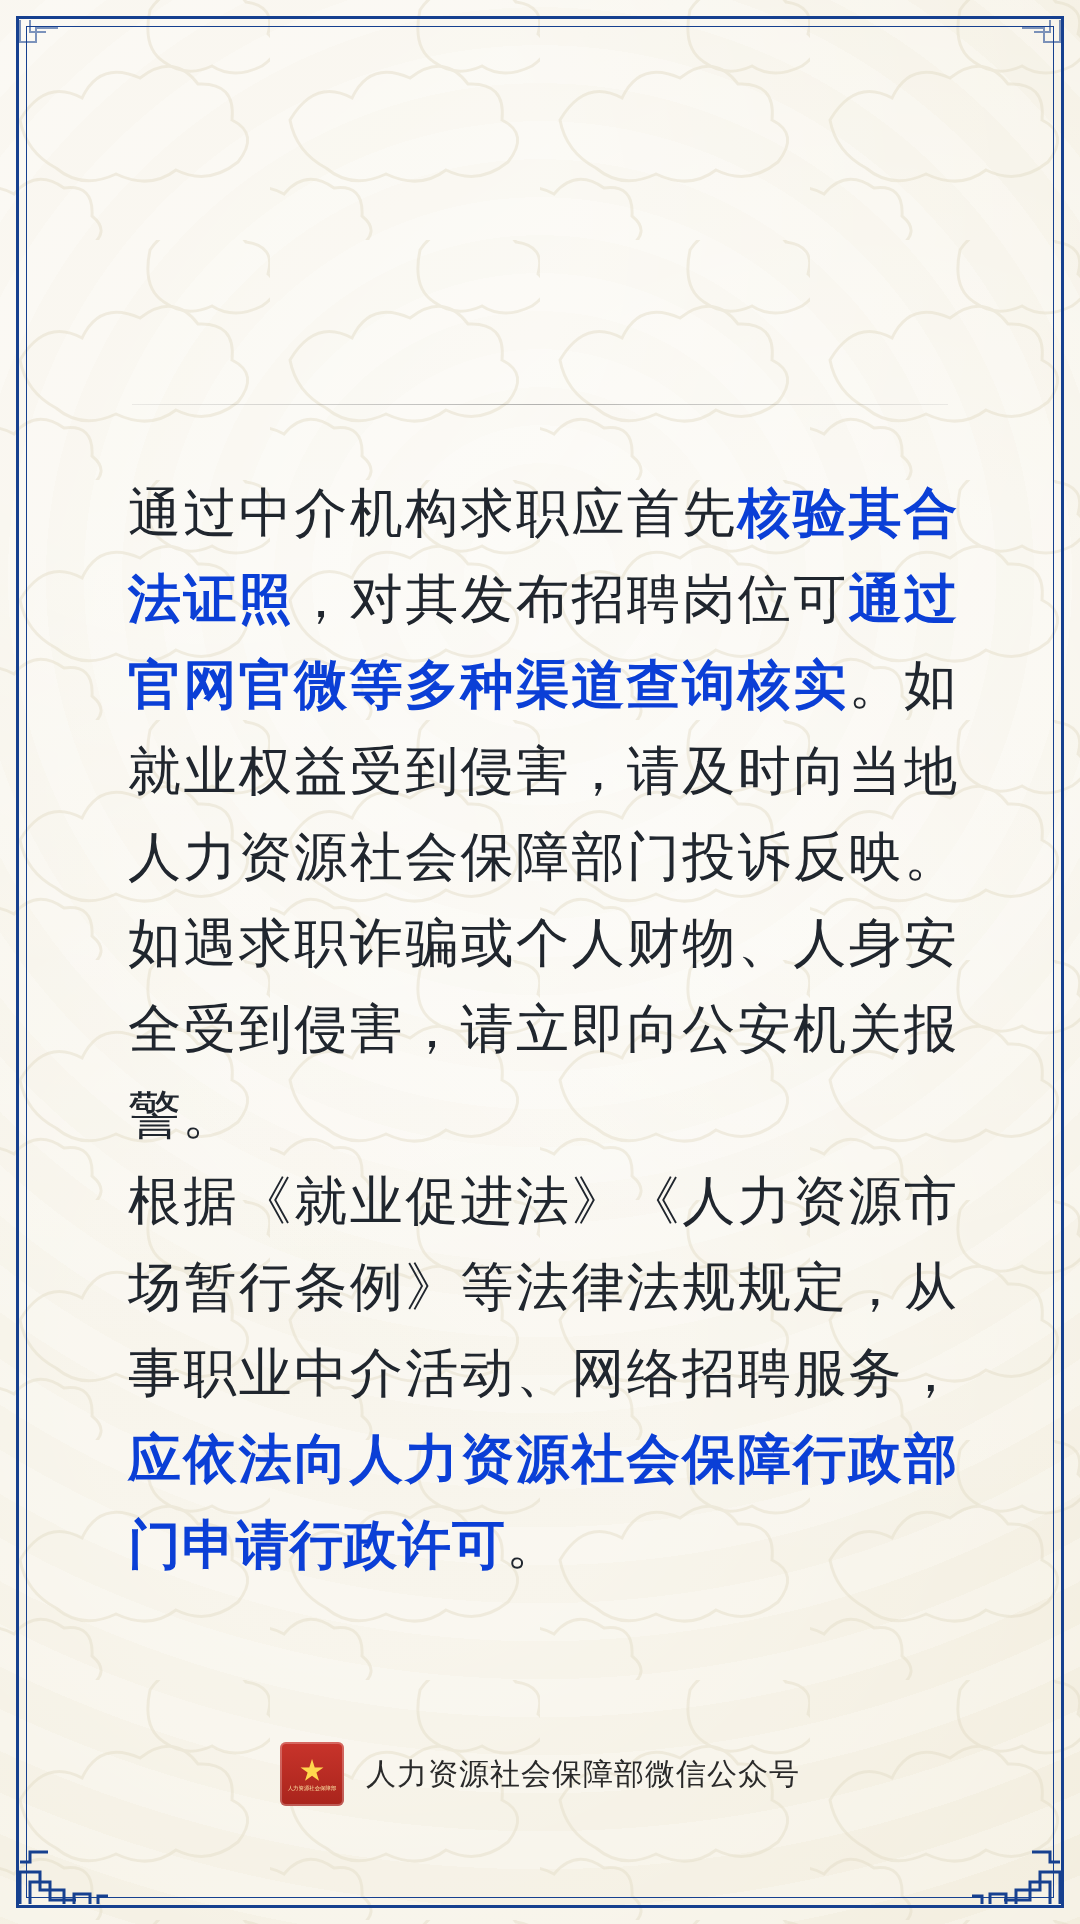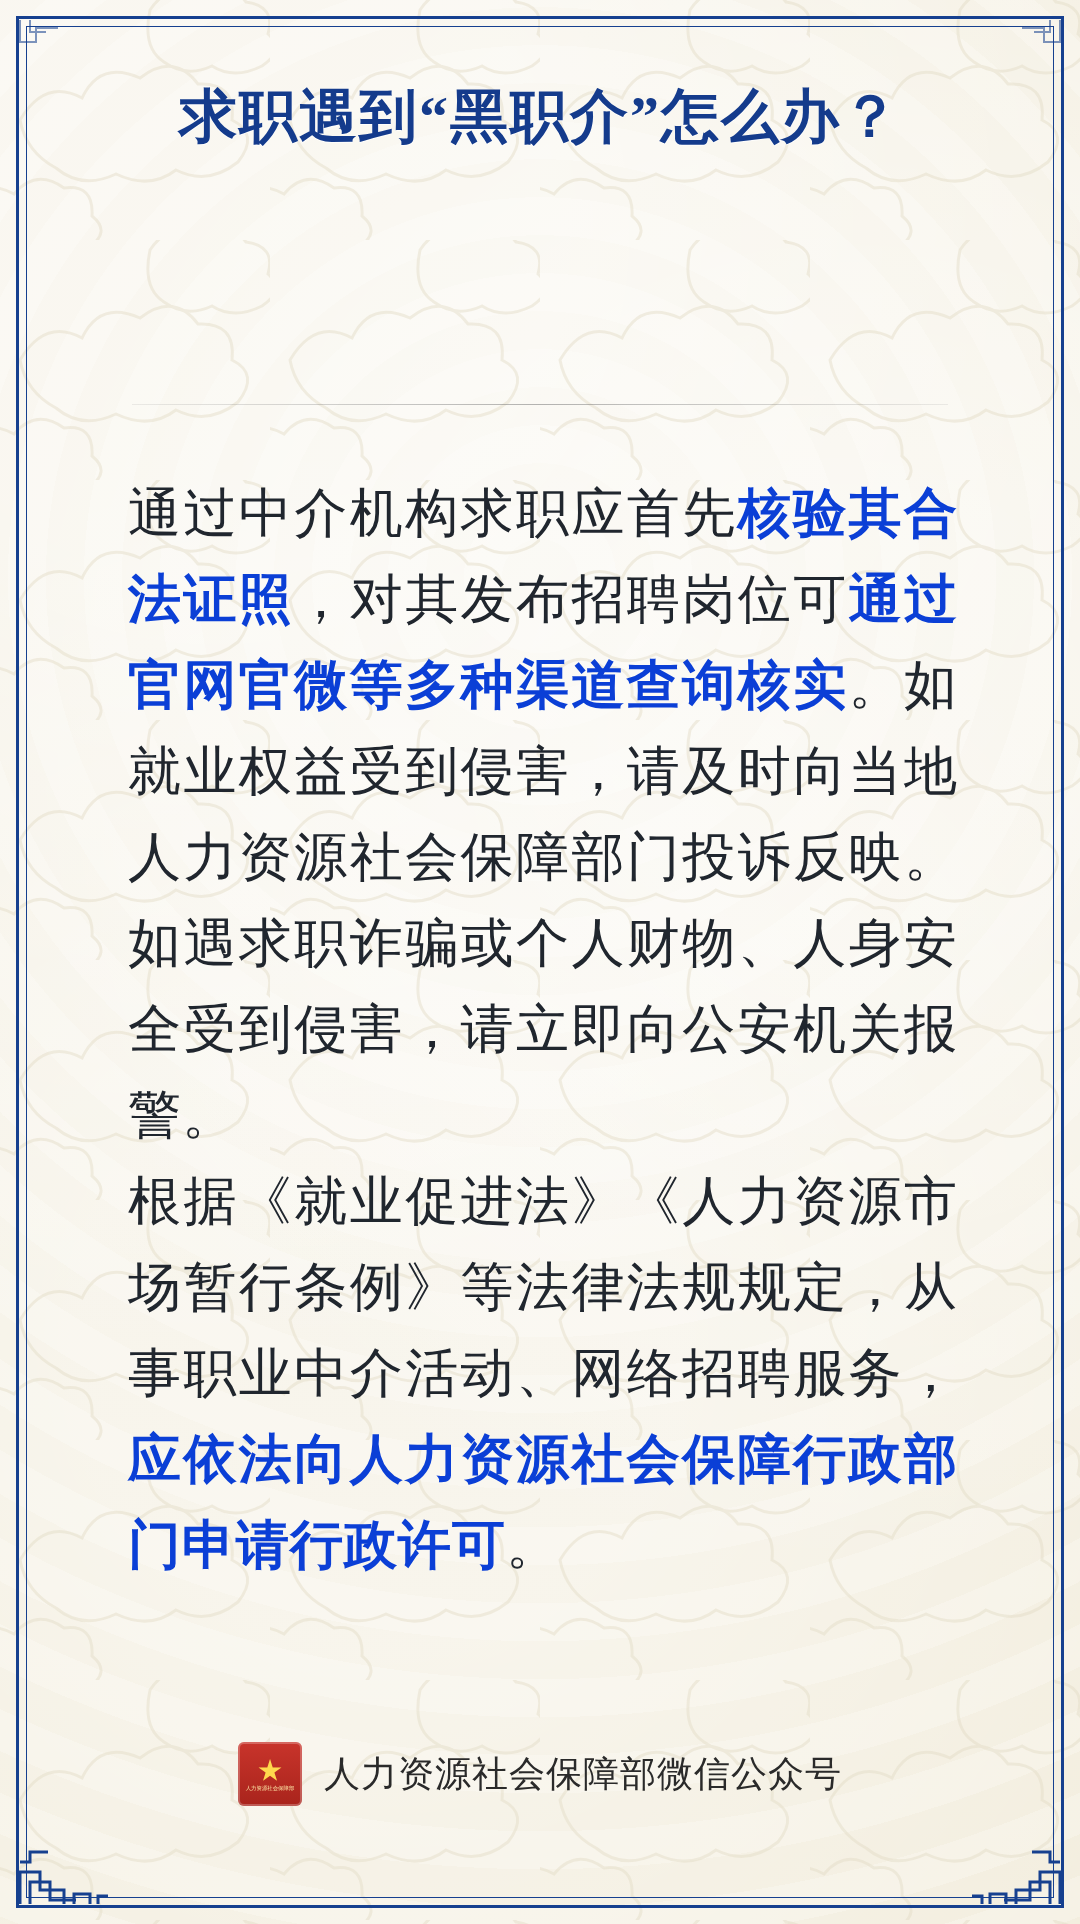--- a/index.html
+++ b/index.html
@@ -139,21 +139,21 @@
   }
   .emblem .cap {
     color: #ffe9a8;
     font-size: 6px;
     line-height: 8px;
     transform: scale(.9);
     white-space: nowrap;
   }
   .footer-label {
     font-family: Liberation Mono, monospace;
-    font-size: 36px;
+    font-size: 30px;
     color: #2a2a2a;
     letter-spacing: 1px;
   }
 </style>
 </head>
 <body>
 
 <div class="poster">
 
   <svg class="cloudbg" viewBox="0 0 1080 1924" preserveAspectRatio="none" xmlns="http://www.w3.org/2000/svg">
@@ -196,21 +196,20 @@
       <path d="M12 66 L12 54 L28 54"></path>
     </g>
   </svg>
   <svg class="corner tr" viewBox="0 0 92 68" xmlns="http://www.w3.org/2000/svg">
     <g fill="none" stroke="#16408f" stroke-width="2" opacity=".55">
       <path d="M2 66 L2 44 L18 44 L18 58 L40 58"></path>
       <path d="M12 66 L12 54 L28 54"></path>
     </g>
   </svg>
 
-  <div class="title">求职遇到“黑职介”怎么办？</div>
 
   <div class="divider"></div>
 
   <div class="body-text">
     <p>
       <span>通过中介机构求职应首先</span><span class="hl">核验其合法证照</span><span>，对其发布招聘岗位可</span><span class="hl">通过官网官微等多种渠道查询核实</span><span>。如就业权益受到侵害，请及时向当地人力资源社会保障部门投诉反映。如遇求职诈骗或个人财物、人身安全受到侵害，请立即向公安机关报警。</span>
     </p>
     <p>
       <span>根据《就业促进法》《人力资源市场暂行条例》等法律法规规定，从事职业中介活动、网络招聘服务，</span><span class="hl">应依法向人力资源社会保障行政部门申请行政许可</span><span>。</span>
     </p>

